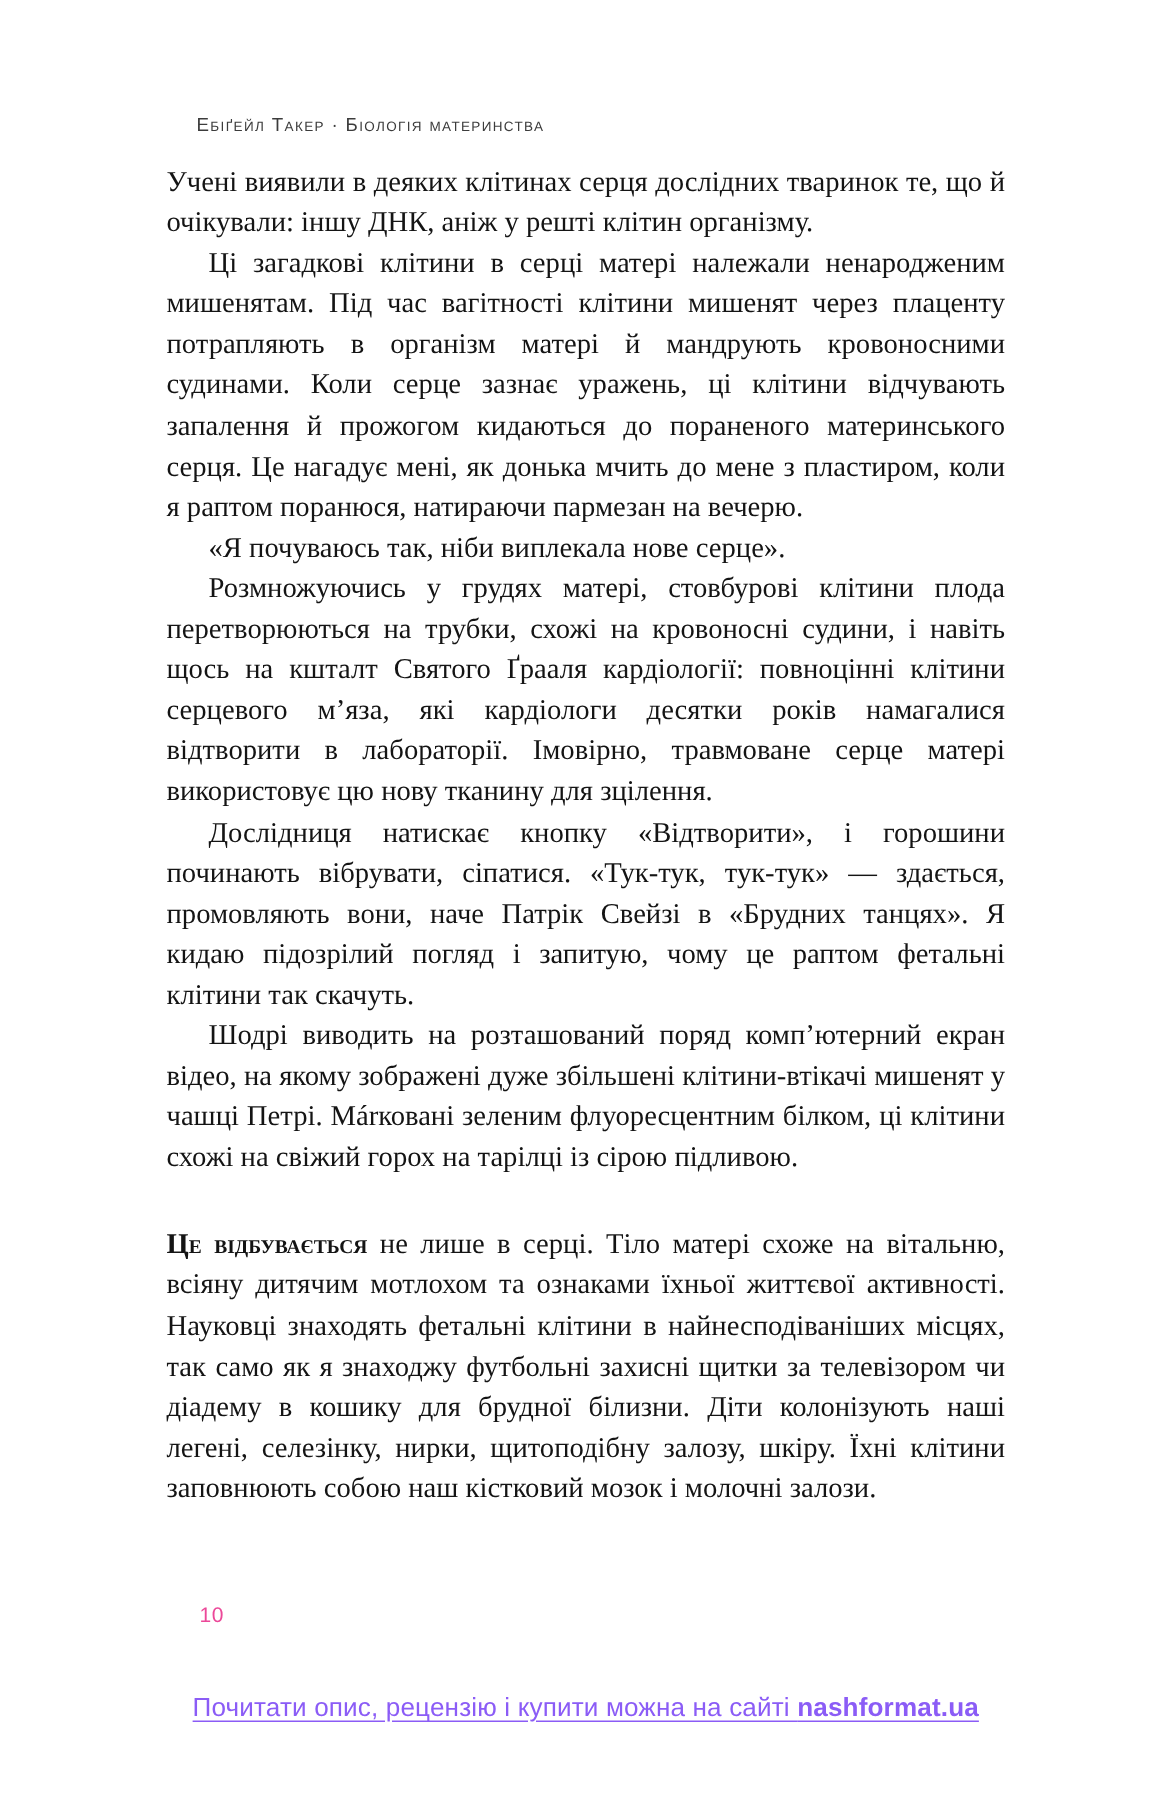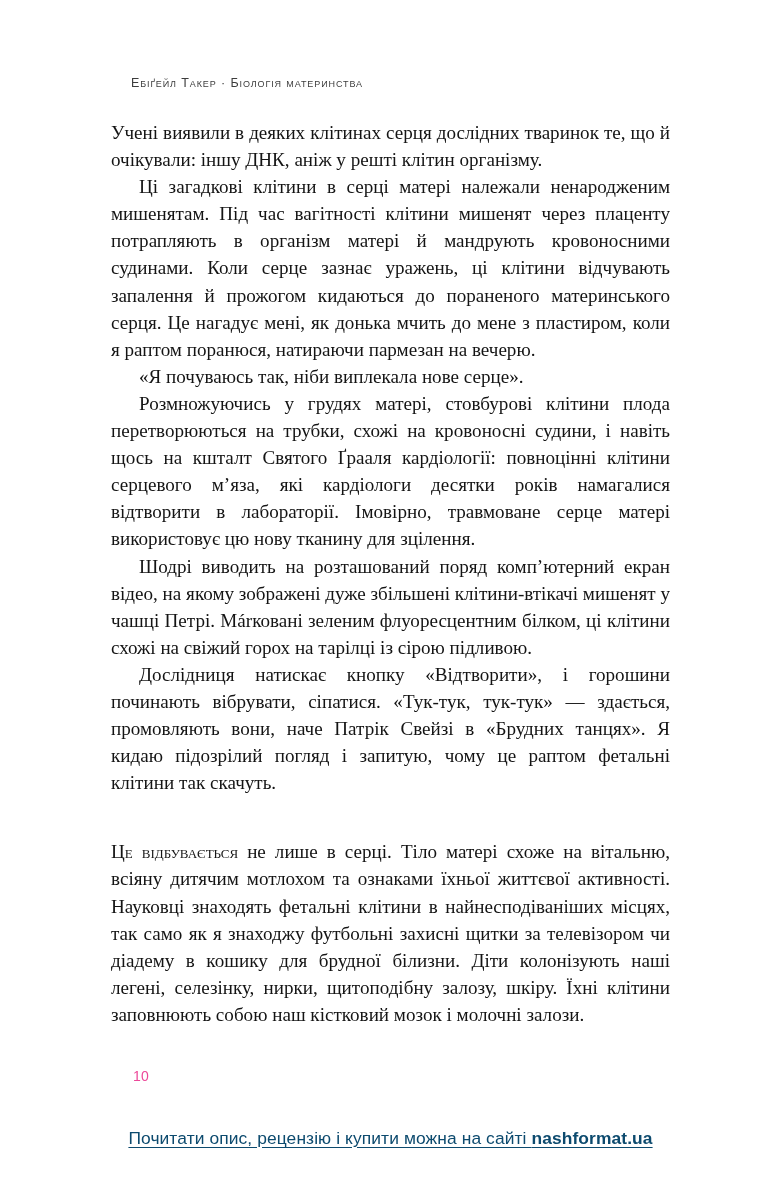--- a/index.html
+++ b/index.html
@@ -53,32 +53,32 @@
     text-align: justify;
     text-justify: inter-word;
     text-indent: 28px;
     color: #141414;
     hyphens: manual;
     -webkit-hyphens: manual;
   }
 
   .para.no-indent {
     text-indent: 0;
-    margin-top: 11px;
   }
 
   
   .para { text-align-last: left; }
 
   .section-gap {
     height: 31px;
   }
 
   .smallcaps-open {
     font-variant: small-caps;
+    font-weight: bold;
   }
 
   
   .folio {
     position: absolute;
     left: 133px;
     top: 1068px;
     font-family: "Liberation Sans", "DejaVu Sans", sans-serif;
     font-size: 14px;
     color: #ec4899;
@@ -118,30 +118,30 @@
 
     <p class="para no-indent">Учені виявили в деяких клітинах серця дослідних тваринок те, що й очікували: іншу ДНК, аніж у решті клітин організму.</p>
 
     <p class="para">Ці загадкові клітини в серці матері належали ненародженим мишенятам. Під час вагітності клітини мишенят через плаценту потрапляють в організм матері й мандрують кровоносними судинами. Коли серце зазнає уражень, ці клітини відчувають запалення й прожогом кидаються до пораненого материнського серця. Це нагадує мені, як донька мчить до мене з пластиром, коли я раптом поранюся, натираючи пармезан на вечерю.</p>
 
 
     <p class="para">«Я почуваюсь так, ніби виплекала нове серце».</p>
 
     <p class="para">Розмножуючись у грудях матері, стовбурові клітини плода перетворюються на трубки, схожі на кровоносні судини, і навіть щось на кшталт Святого Ґрааля кардіології: повноцінні клітини серцевого м’яза, які кардіологи десятки років намагалися відтворити в лабораторії. Імовірно, травмоване серце матері використовує цю нову тканину для зцілення.</p>
 
+    <p class="para">Дослідниця натискає кнопку «Відтворити», і горошини починають вібрувати, сіпатися. «Тук-тук, тук-тук» — здається, промовляють вони, наче Патрік Свейзі в «Брудних танцях». Я кидаю підозрілий погляд і запитую, чому це раптом фетальні клітини так скачуть.</p>
+
     <p class="para">Шодрі виводить на розташований поряд комп’ютерний екран відео, на якому зображені дуже збільшені клітини-втікачі мишенят у чашці Петрі. Márковані зеленим флуоресцентним білком, ці клітини схожі на свіжий горох на тарілці із сірою підливою.</p>
-
-    <p class="para">Дослідниця натискає кнопку «Відтворити», і горошини починають вібрувати, сіпатися. «Тук-тук, тук-тук» — здається, промовляють вони, наче Патрік Свейзі в «Брудних танцях». Я кидаю підозрілий погляд і запитую, чому це раптом фетальні клітини так скачуть.</p>
 
 
     <div class="section-gap"></div>
 
     <p class="para no-indent"><span class="smallcaps-open">Це відбувається</span><span> не лише в серці. Тіло матері схоже на вітальню, всіяну дитячим мотлохом та ознаками їхньої життєвої активності. Науковці знаходять фетальні клітини в найнесподіваніших місцях, так само як я знаходжу футбольні захисні щитки за телевізором чи діадему в кошику для брудної білизни. Діти колонізують наші легені, селезінку, нирки, щитоподібну залозу, шкіру. Їхні клітини заповнюють собою наш кістковий мозок і молочні залози.</span></p>
 
   </div>
 
   <div class="folio">10</div>
 
   <div class="footer-link-wrap">
-    <a class="footer-link" href="#" style="color: #0c4a6e;"><span>Почитати опис, рецензію і купити можна на сайті </span><span class="domain">nashformat.ua</span></a>
+    <a class="footer-link" href="#" style="color: #8b5cf6;"><span>Почитати опис, рецензію і купити можна на сайті </span><span class="domain">nashformat.ua</span></a>
   </div>
 
 </div>
 
 </body></html>

